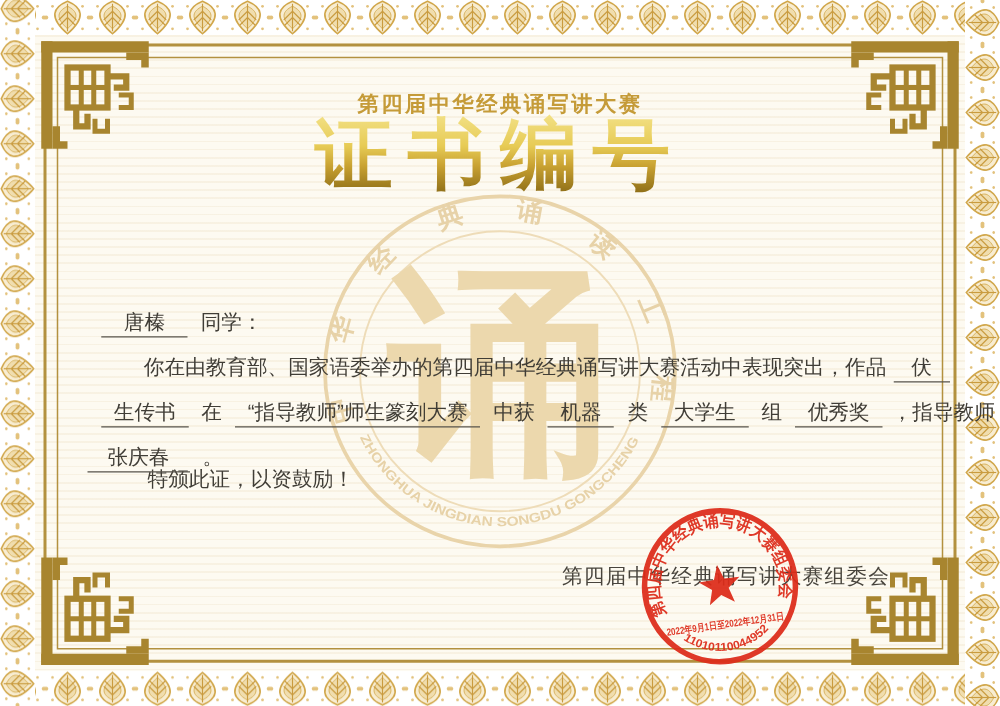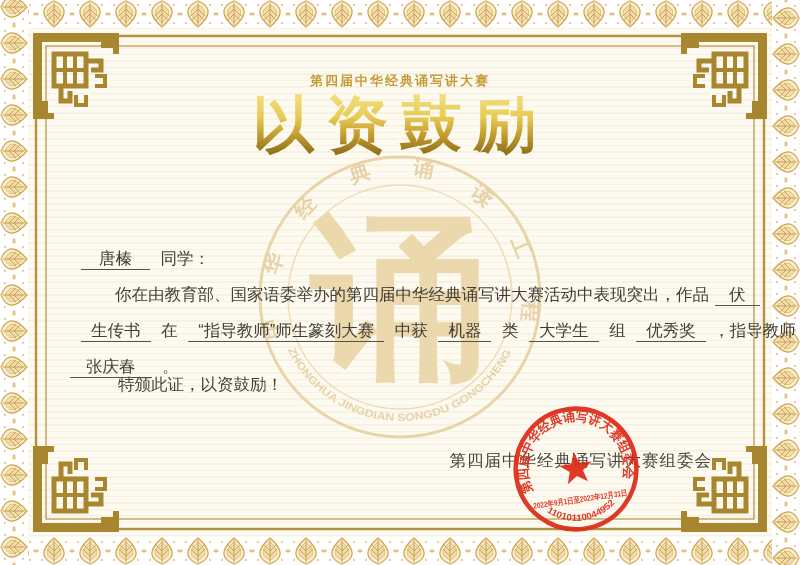--- a/index.html
+++ b/index.html
@@ -13,21 +13,21 @@
     position:absolute;left:28px;top:28px;right:28px;bottom:28px;
     background:
       repeating-linear-gradient(180deg,
         rgba(213,184,128,0.13) 0px, rgba(213,184,128,0.13) 1.4px,
         rgba(255,255,255,0) 1.4px, rgba(255,255,255,0) 6.5px),
       #fdfaf1;
   }
   svg.bglayer{position:absolute;left:0;top:0;}
   .subtitle{
     position:absolute;top:72px;left:0;width:100%;text-align:center;
-    font-size:13px;font-weight:700;color:#c59b38;letter-spacing:2px;
+    font-size:17px;font-weight:700;color:#c59b38;letter-spacing:2px;
   }
   .maintitle{
     position:absolute;top:90px;left:0;width:100%;text-align:center;
     font-size:62px;line-height:1.15;font-weight:900;letter-spacing:12px;
     color:#c8a432;
     font-family:"Liberation Serif",serif;
   }
   @supports ((-webkit-background-clip:text) or (background-clip:text)){
     .maintitle{
       background:linear-gradient(180deg,#f3e288 0%,#e7cb55 38%,#c9a232 60%,#7d5f10 100%);
@@ -139,21 +139,21 @@
       <text font-size="21" font-weight="700" fill="#e7d2a8">
         <textPath href="#wmTop" startOffset="8" textLength="452" lengthAdjust="spacing">中华经典诵读工程</textPath>
       </text>
       <text font-size="10.5" font-weight="700" fill="#e7d2a8">
         <textPath href="#wmBot" startOffset="2" textLength="278" lengthAdjust="spacingAndGlyphs">ZHONGHUA JINGDIAN SONGDU GONGCHENG</textPath>
       </text>
     </g>
   </svg>
 
   <div class="subtitle">第四届中华经典诵写讲大赛</div>
-  <div class="maintitle">以资鼓励</div>
+  <div class="maintitle">证书编号</div>
 
   <div class="line name-line">
     <span class="fill" style="padding:0 18px;">唐榛</span>
     <span class="seg">同学：</span>
   </div>
 
   <div class="line l1">
     <span class="seg">你在由教育部、国家语委举办的第四届中华经典诵写讲大赛活动中表现突出，作品</span><span class="fill" style="padding:0 14px;">伏</span>
   </div>
 

